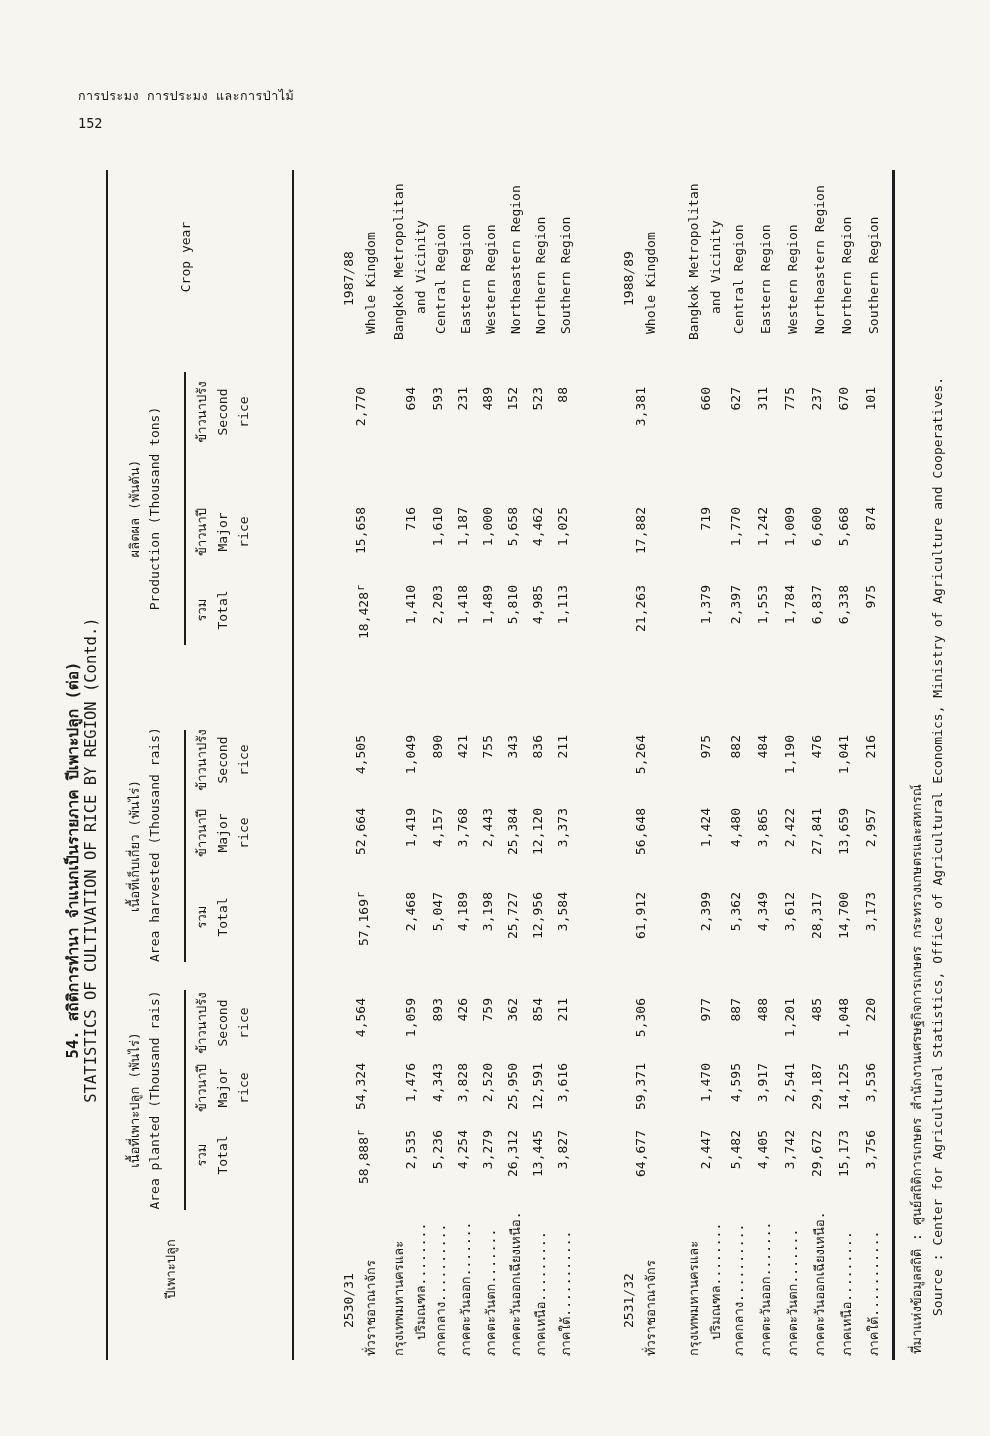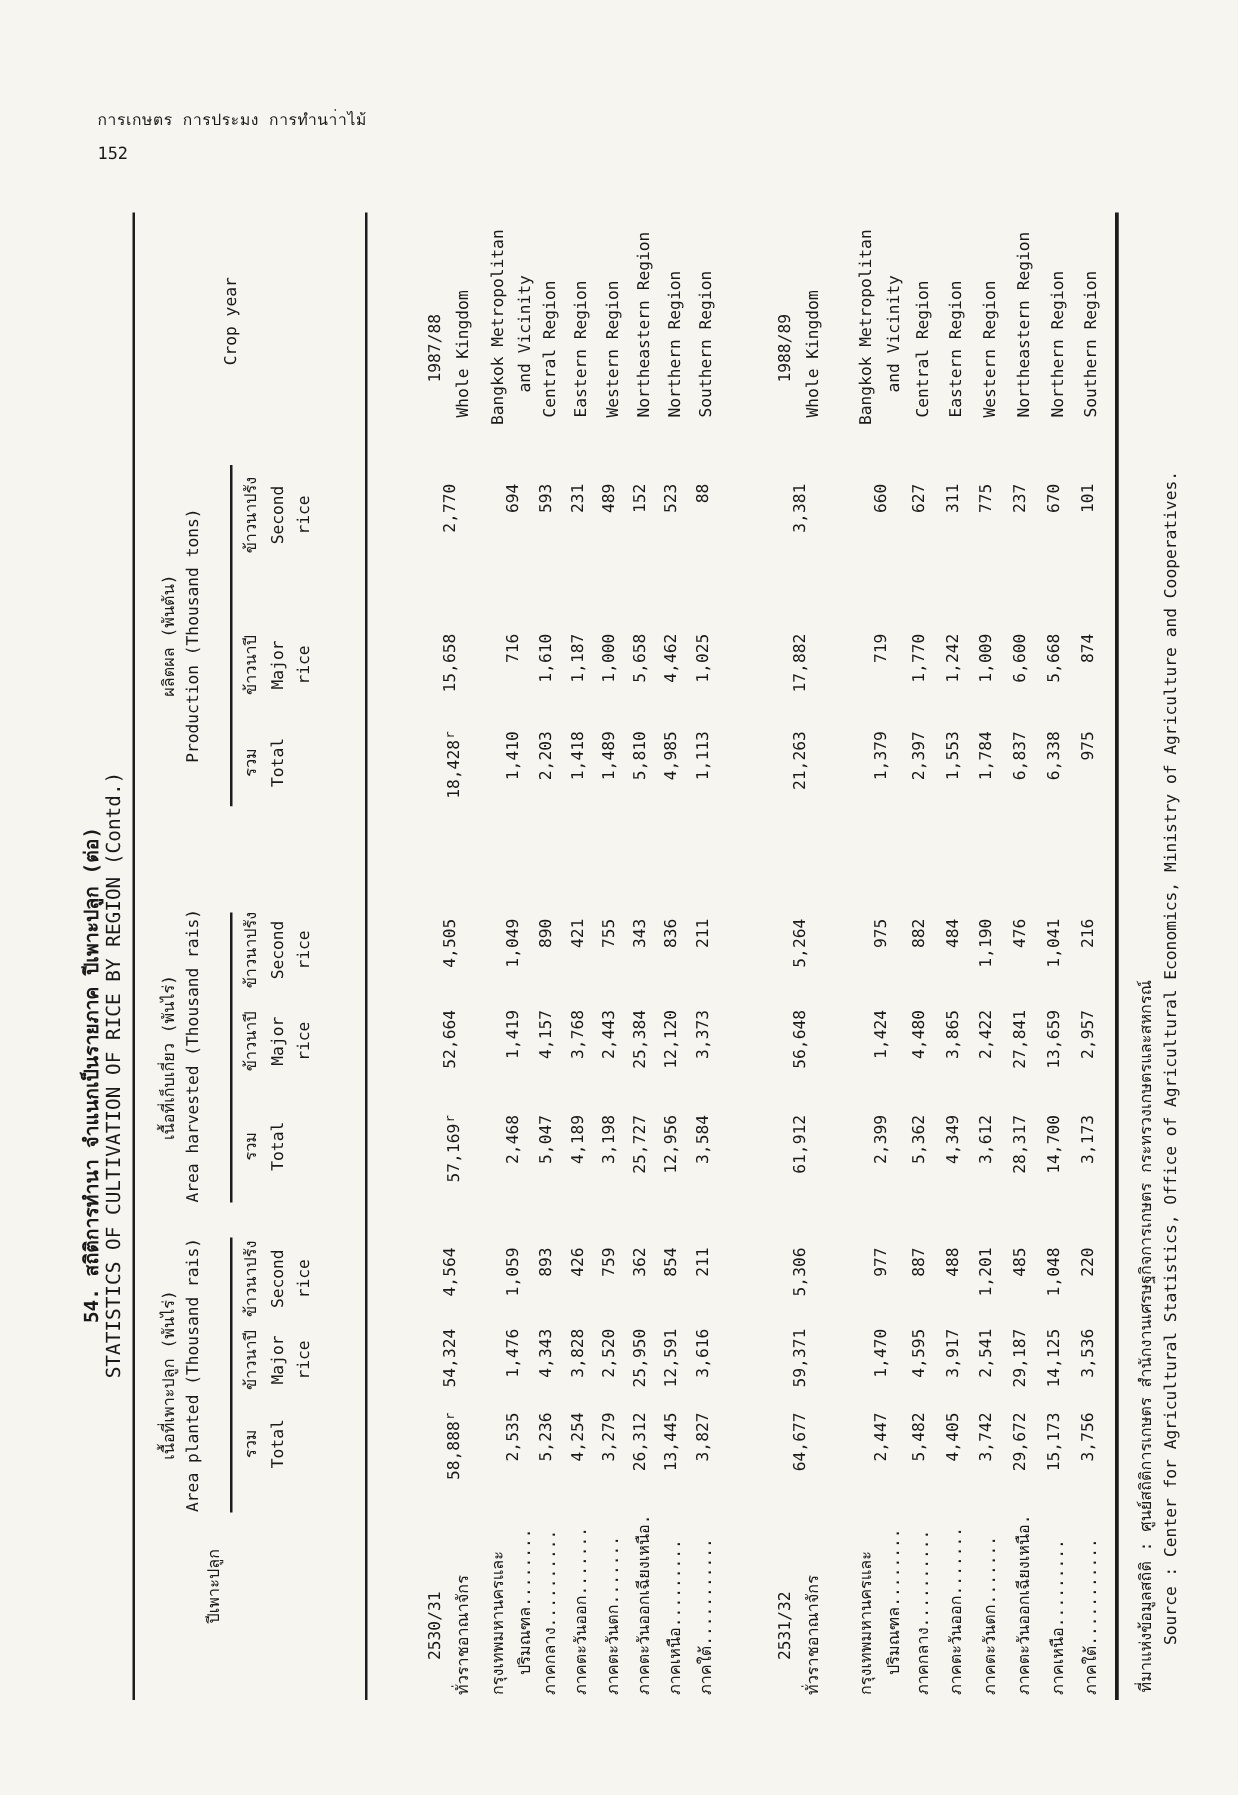--- a/index.html
+++ b/index.html
@@ -50,21 +50,21 @@
   .stub.sen{left:1020px;top:0;width:172px;}
 
   .src{font-size:13px;white-space:nowrap;}
   .src.th{left:6px;top:846px;}
   .src.en{left:44px;top:870px;}
 </style>
 </head>
 <body>
 
 <div class="page">
-  <div class="pg-head">การเกษตร การประมง การทำนา่าไม้</div>
+  <div class="pg-head">การประมง การประมง และการป่าไม้</div>
   <div class="pg-num">152</div>
 
   <div class="rot">
     <div class="title th">54. สถิติการทำนา จำแนกเป็นรายภาค ปีเพาะปลูก (ต่อ)</div>
     <div class="title en">STATISTICS OF CULTIVATION OF RICE BY REGION (Contd.)</div>
 
     <div class="rule" style="top:46px"></div>
 
     <div class="hstub" style="left:0;top:100px;width:182px">ปีเพาะปลูก</div>
     <div class="hstub" style="left:1018px;top:118px;width:170px">Crop year</div>

